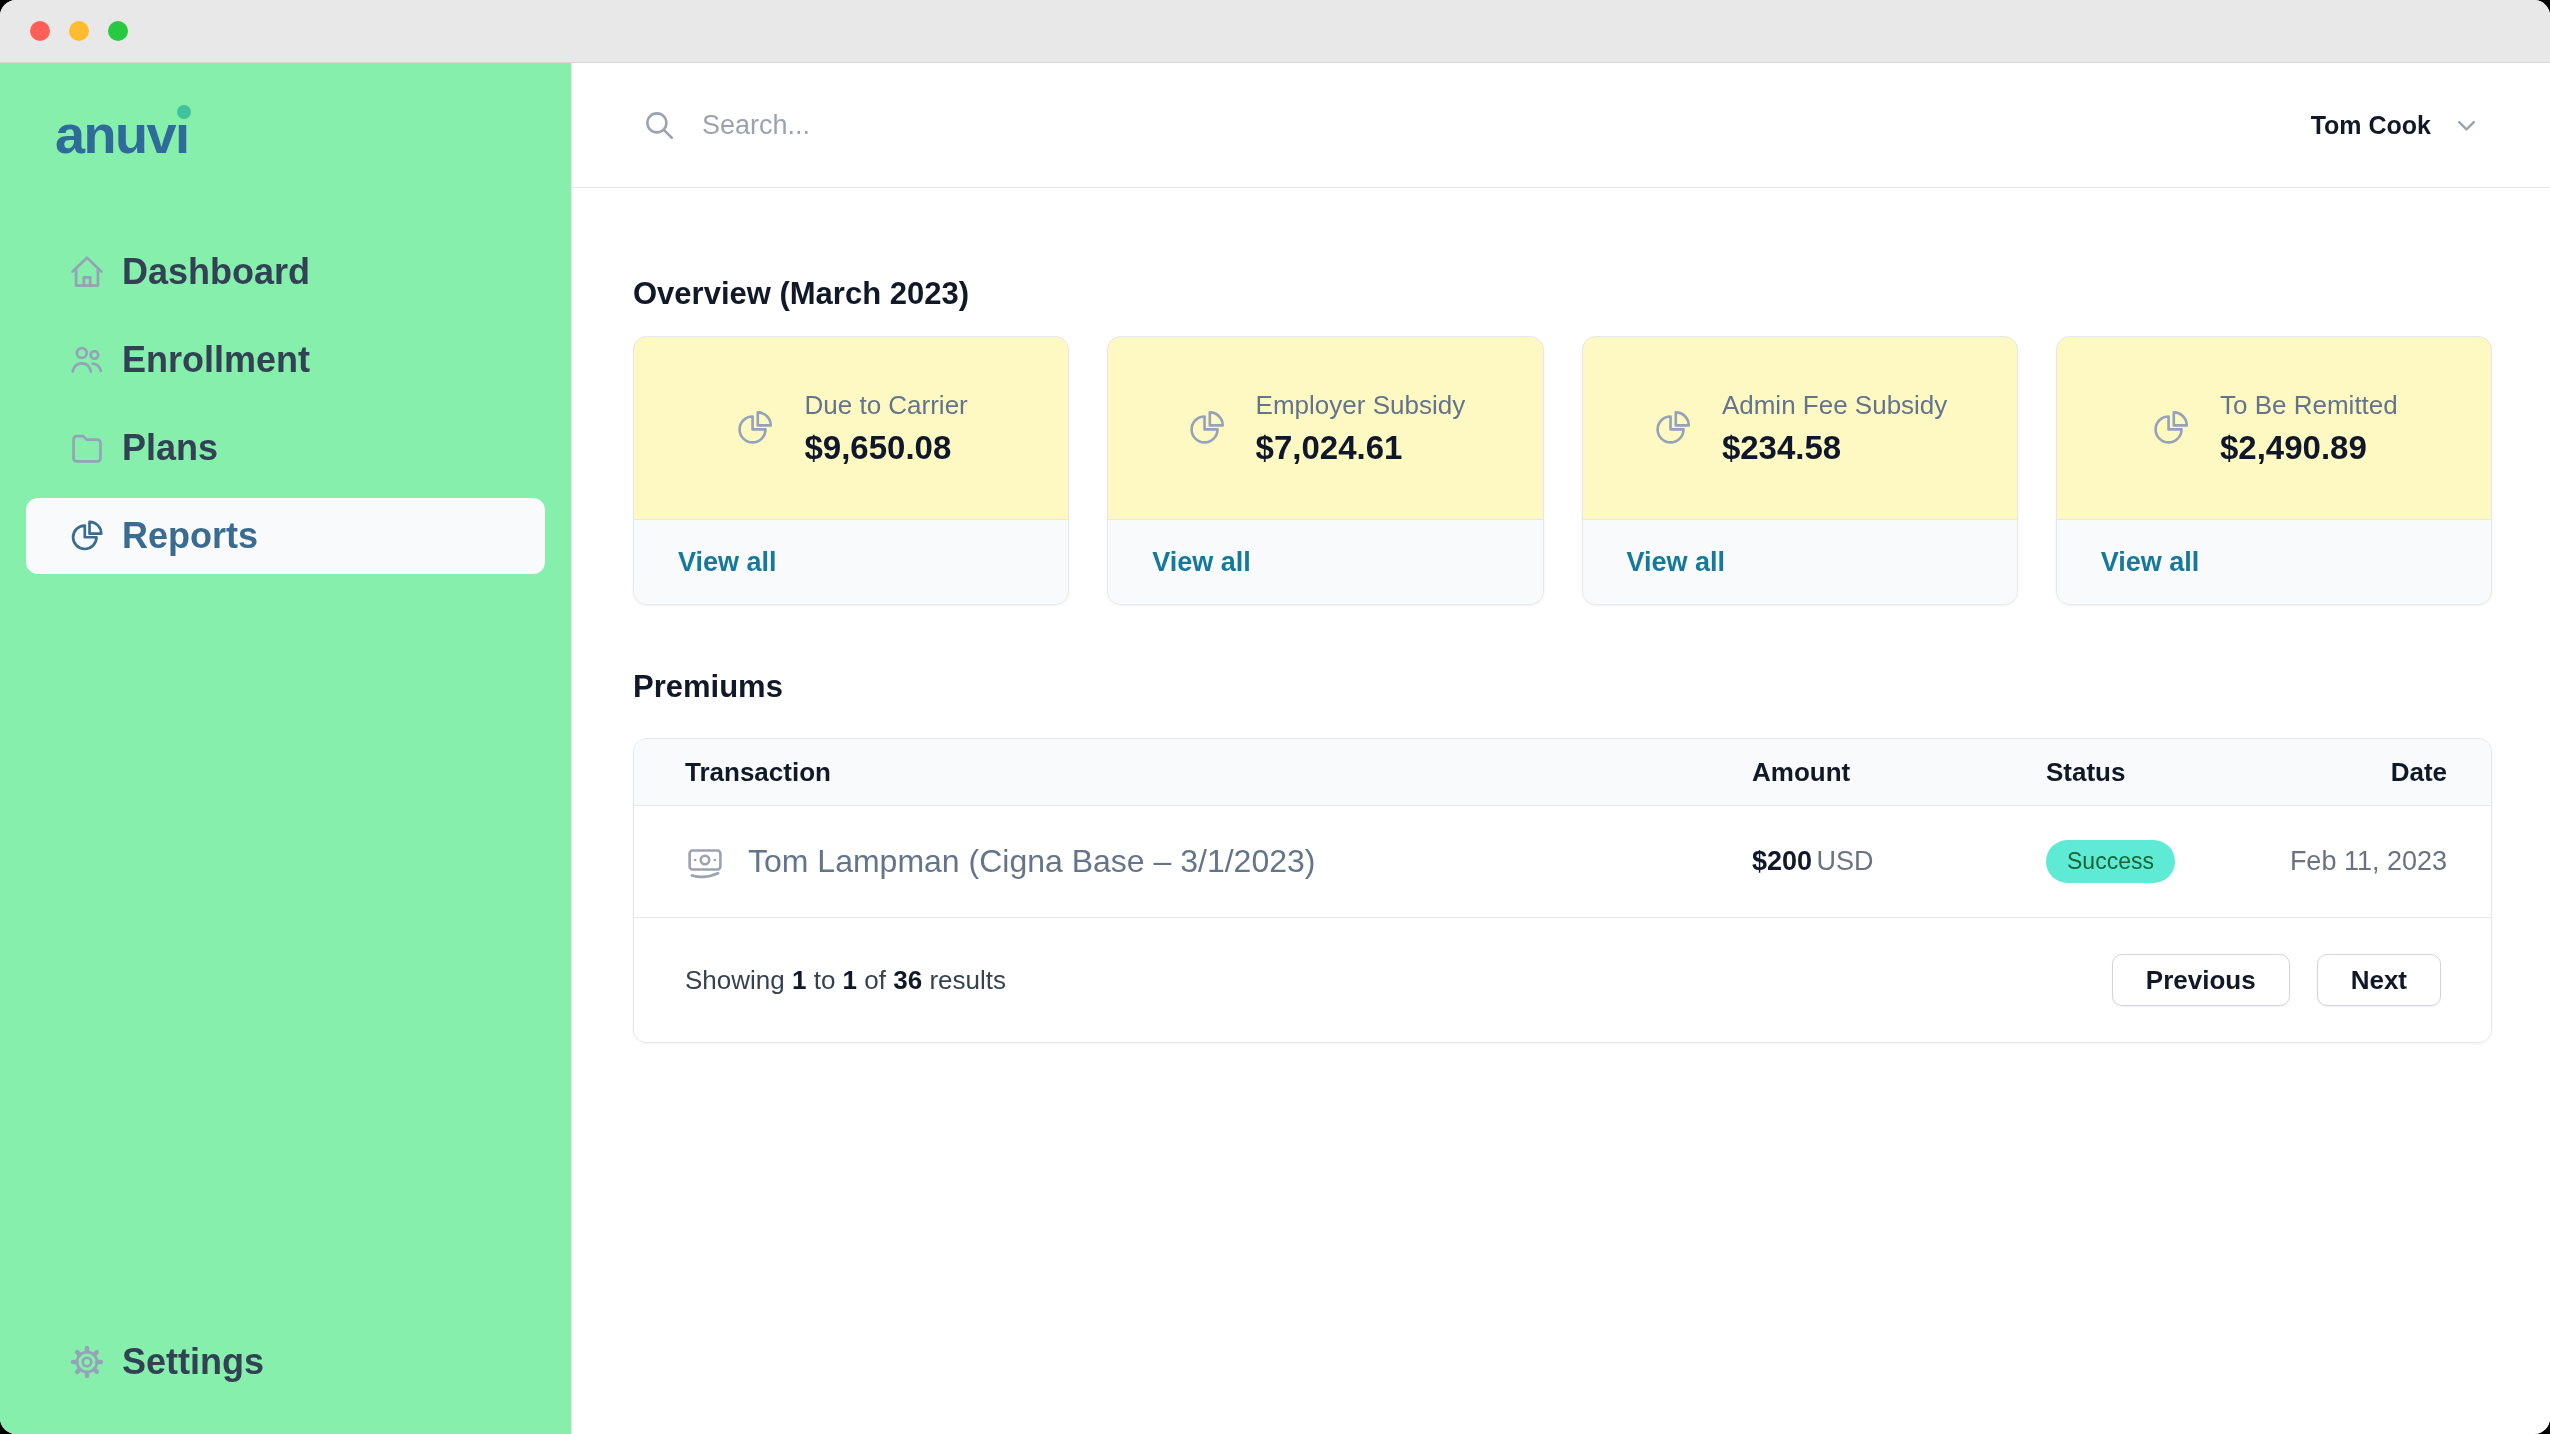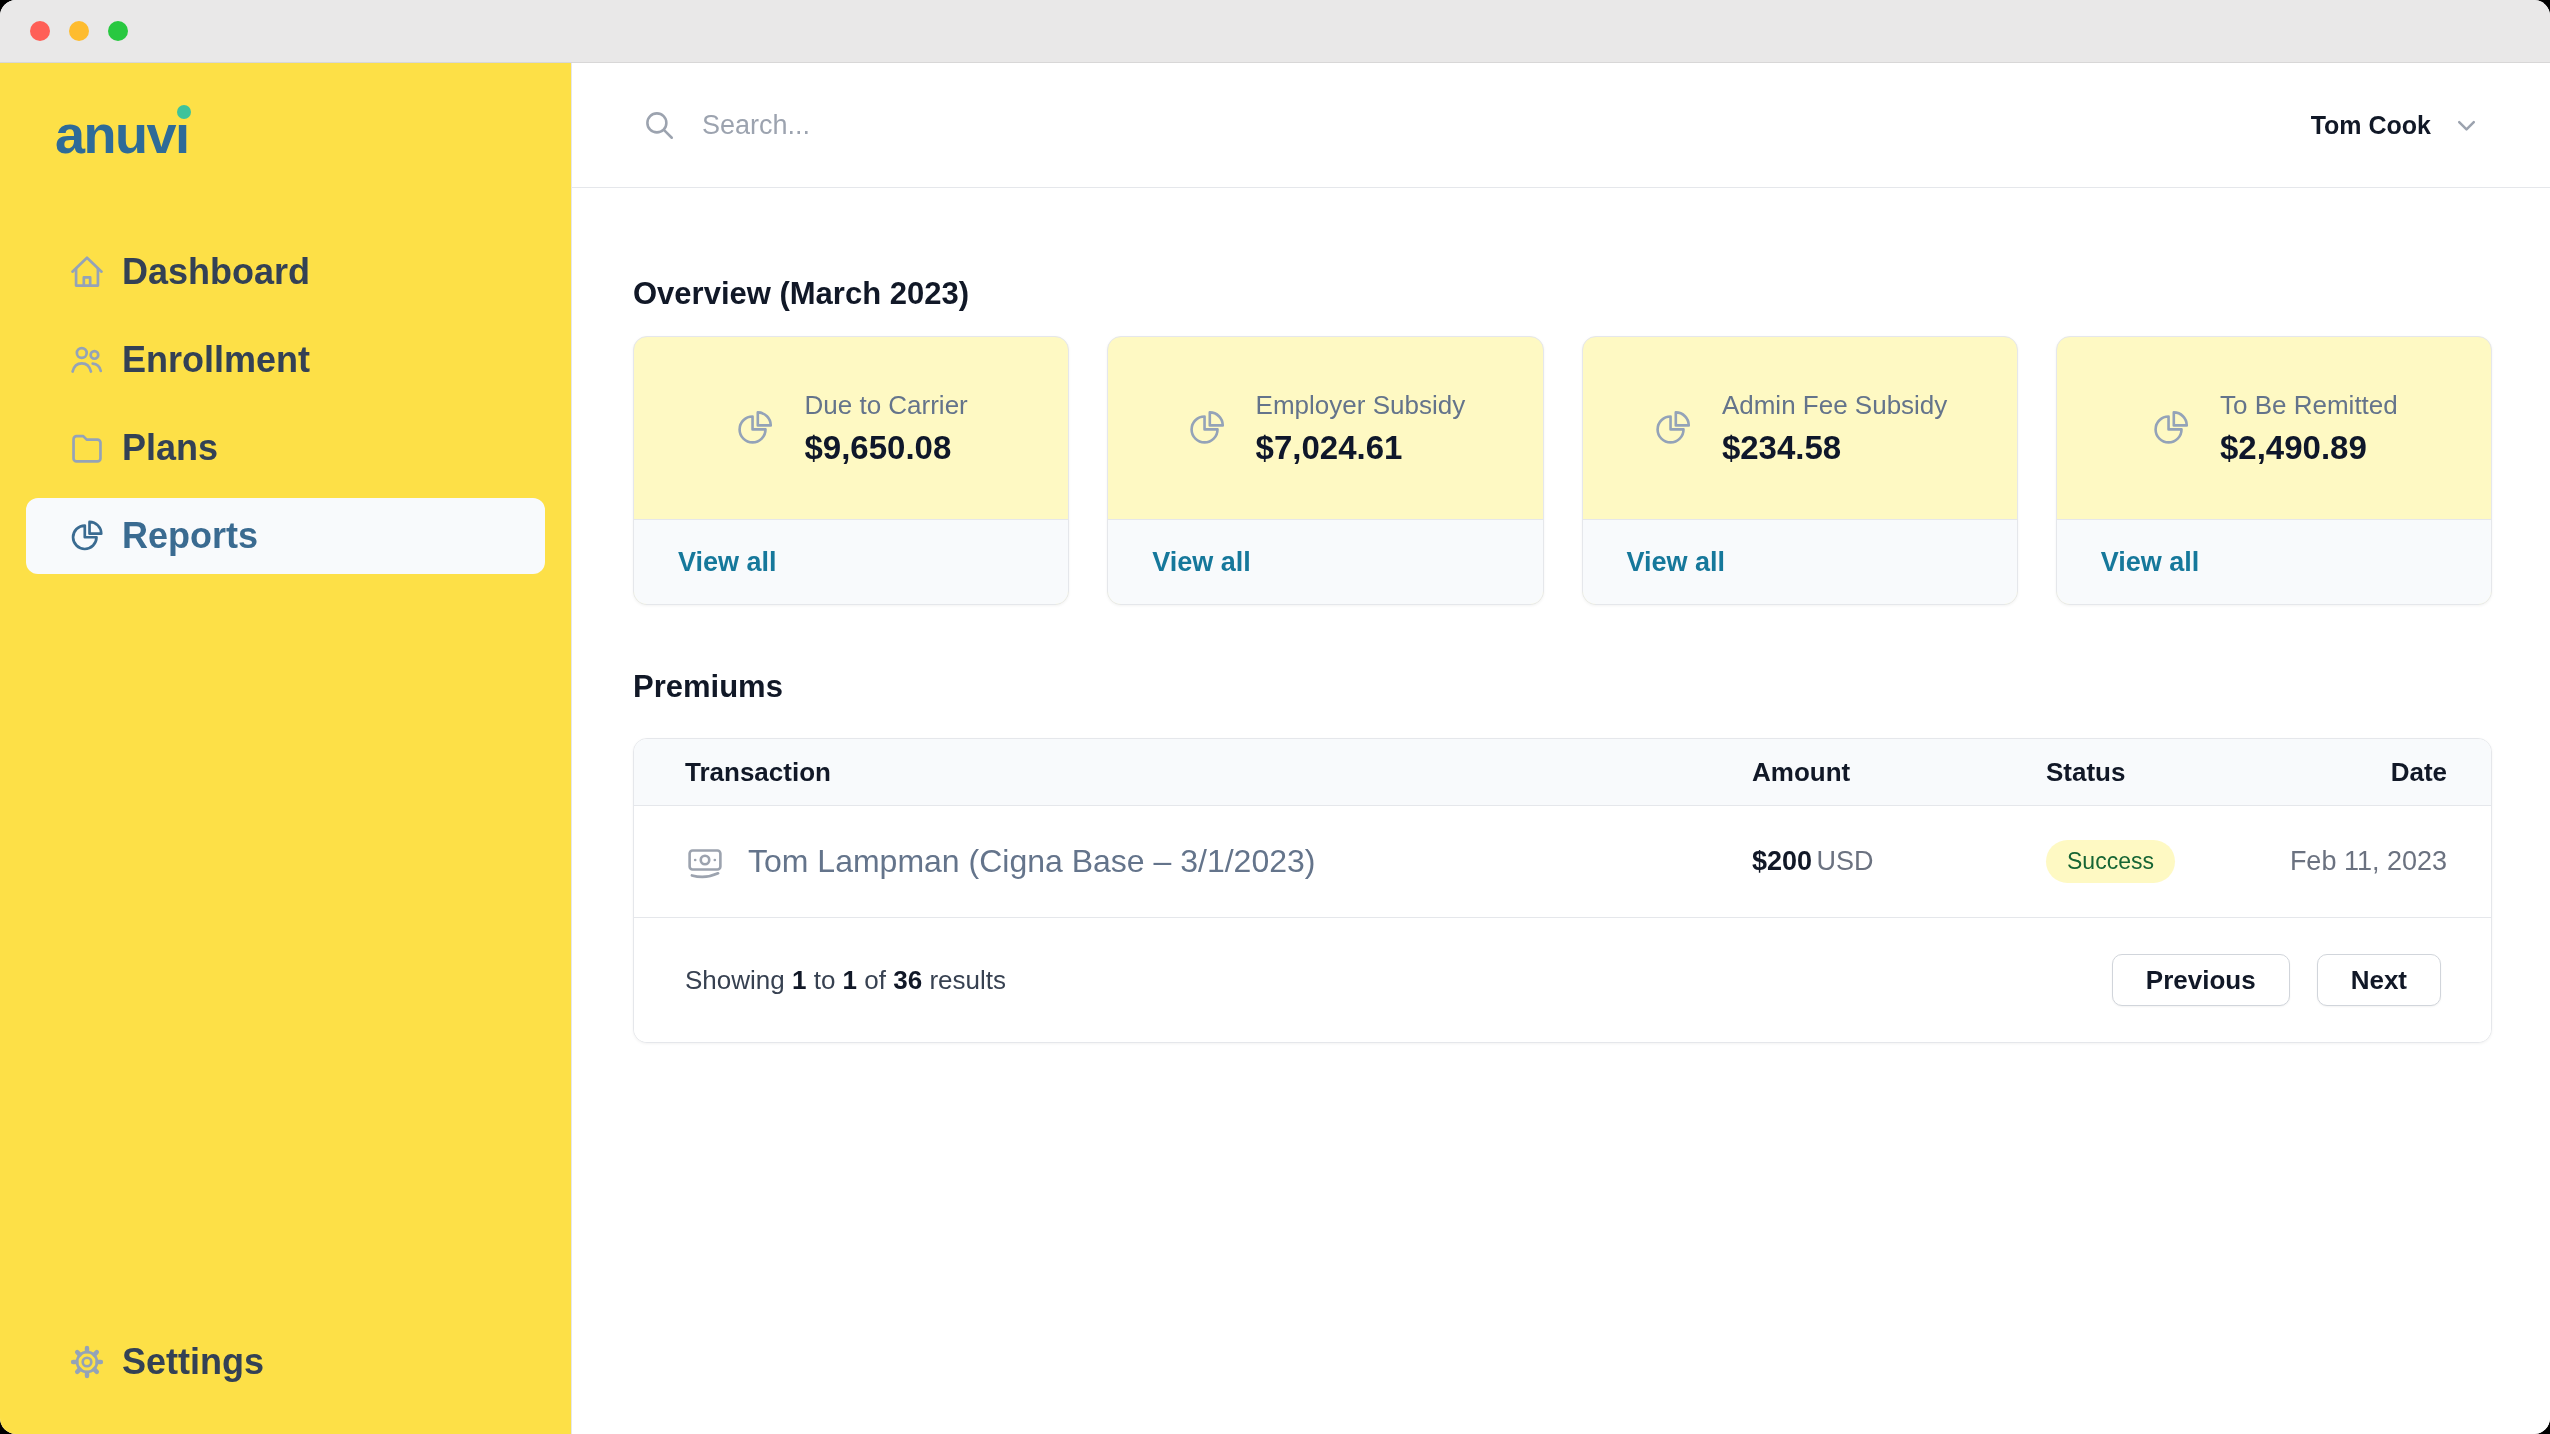--- a/index.html
+++ b/index.html
@@ -23,21 +23,21 @@
   }
   .tl { width: 20px; height: 20px; border-radius: 50%; border: none; cursor: pointer; }
   .tl.red { background: #ff5f57; }
   .tl.yellow { background: #febc2e; }
   .tl.green { background: #28c840; }
   
   .app { flex: 1; display: flex; min-height: 0; }
   .sidebar {
     flex: 0 0 572px; width: 572px;
     border-right: 1px solid #e5e7eb;
-    background: #fde047;
+    background: #86efac;
     display: flex; flex-direction: column;
   }
   .logo {
     margin: 42px 0 0 55px;
     font-size: 54px; font-weight: 700; letter-spacing: -1.5px;
     color: #2e6b98; line-height: 58px;
   }
   .logo .i-stem { position: relative; }
   .logo .i-stem::after {
     content: ""; position: absolute;
@@ -110,21 +110,21 @@
   .th.c-amount, .td.c-amount { }
   .th.c-status, .td.c-status { padding-left: 94px; }
   .th.c-date, .td.c-date { text-align: right; }
   .t-row { height: 112px; background: #fff; border-bottom: 1px solid #e5e7eb; }
   .td.c-transaction { display: flex; align-items: center; gap: 23px; font-size: 32px; color: #64748b; }
   .tx-icon { width: 40px; height: 36px; color: #9ca3af; flex: 0 0 40px; }
   .td.c-amount .amt { font-size: 27px; font-weight: 700; color: #111827; }
   .td.c-amount .cur { font-size: 27px; color: #6b7280; }
   .badge {
     display: inline-block; padding: 8px 21px; border-radius: 999px;
-    background: #fef9c3; color: #166534;
+    background: #5eead4; color: #166534;
     font-size: 23px; font-weight: 500;
   }
   .td.c-date { font-size: 27px; color: #6b7280; }
   .t-footer {
     height: 124px; background: #fff;
     display: flex; align-items: center; justify-content: space-between;
     padding: 0 50px 0 51px;
   }
   .showing { font-size: 26px; color: #374151; }
   .showing b { font-weight: 700; color: #111827; }

